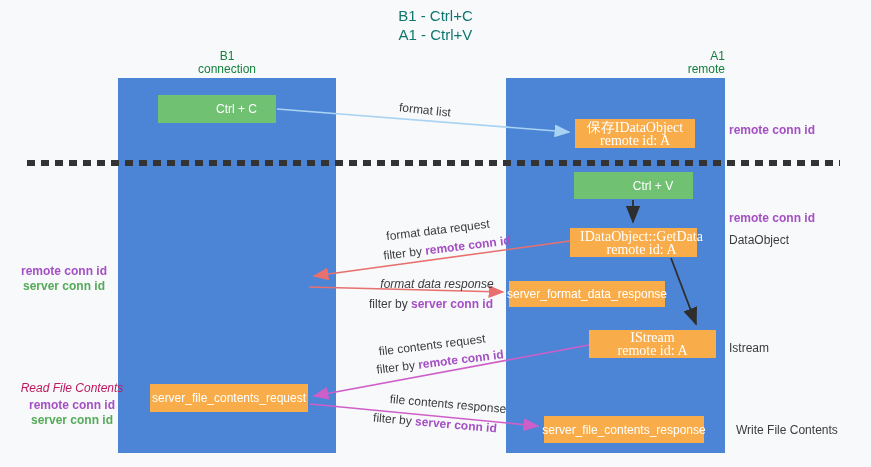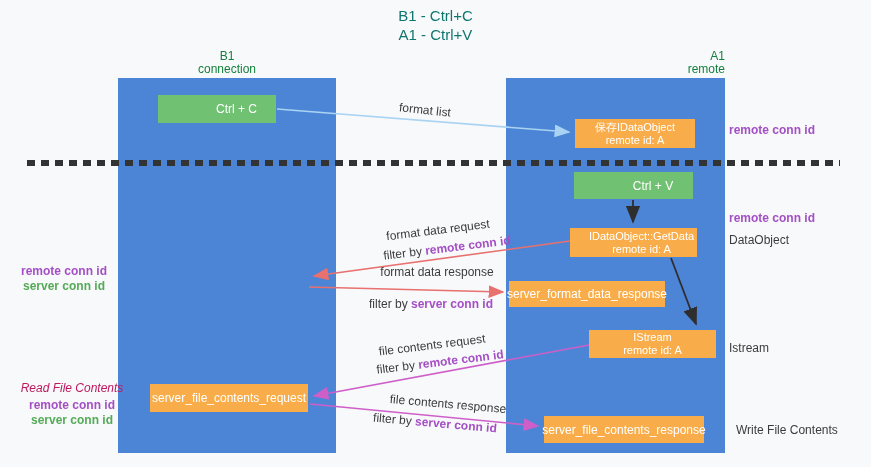--- a/index.html
+++ b/index.html
@@ -12,21 +12,21 @@
 
   .col-header { top:50px; text-align:center; font-size:12px; line-height:13px; color:#15803d; }
   .lifeline { top:78px; height:375px; background:#4d85d6; }
 
   svg.layer { position:absolute; left:0; top:0; width:871px; height:467px; pointer-events:none; }
 
   .box { position:absolute; display:flex; flex-direction:column; align-items:center; justify-content:center;
          color:#fff; text-align:center; }
   .box.green { background:#71c173;padding-left:39px; }
   .box.orange { background:#f9ad4a; }
-  .box .l2 { font-size:11px; line-height:13px; }
+  .box .l2 { font-size:14px; line-height:13px;font-family:Liberation Serif, serif; }
   .box .single { font-size:12px; }
 
   .flow-label { position:absolute; white-space:nowrap; font-size:12px; color:#3c3c3c;
                 transform-origin:center; }
   .purple { color:#a44fc4; font-weight:bold; }
   .greentxt { color:#54ab57; font-weight:bold; }
   .sidelabel { position:absolute; font-size:12px; white-space:nowrap; }
   .sidelabel.bold { font-weight:bold; }
   .dark { color:#3c3c3c; }
 
@@ -125,21 +125,21 @@
   </div>
 
   <div class="flow-label" style="left:425px; top:110px; transform:translate(-50%,-50%) rotate(6deg);">format list</div>
 
   <div class="flow-label" style="left:438px; top:230px; transform:translate(-50%,-50%) rotate(-7deg);">format data request</div>
   <div class="flow-label" style="left:447px; top:248px; transform:translate(-50%,-50%) rotate(-7deg);">
     <span>filter by</span>
     <span class="purple">remote conn id</span>
   </div>
 
-  <div class="flow-label" style="left:437px; top:272px; transform:translate(-50%,-50%);">format data response</div>
+  <div class="flow-label" style="left:437px; top:284px; transform:translate(-50%,-50%);font-style:italic;">format data response</div>
   <div class="flow-label" style="left:431px; top:304px; transform:translate(-50%,-50%);">
     <span>filter by</span>
     <span class="purple">server conn id</span>
   </div>
 
   <div class="flow-label" style="left:432px; top:345px; transform:translate(-50%,-50%) rotate(-7deg);">file contents request</div>
   <div class="flow-label" style="left:440px; top:362px; transform:translate(-50%,-50%) rotate(-7deg);">
     <span>filter by</span>
     <span class="purple">remote conn id</span>
   </div>

